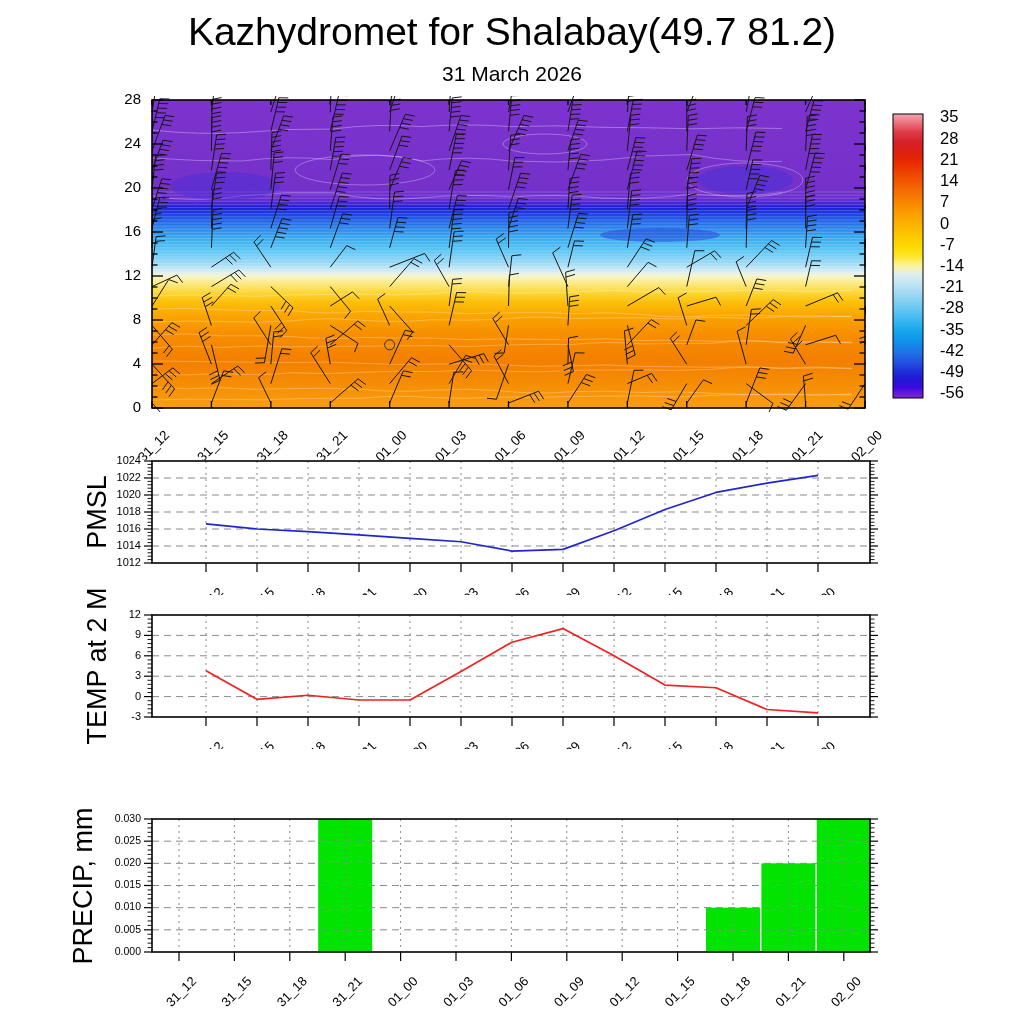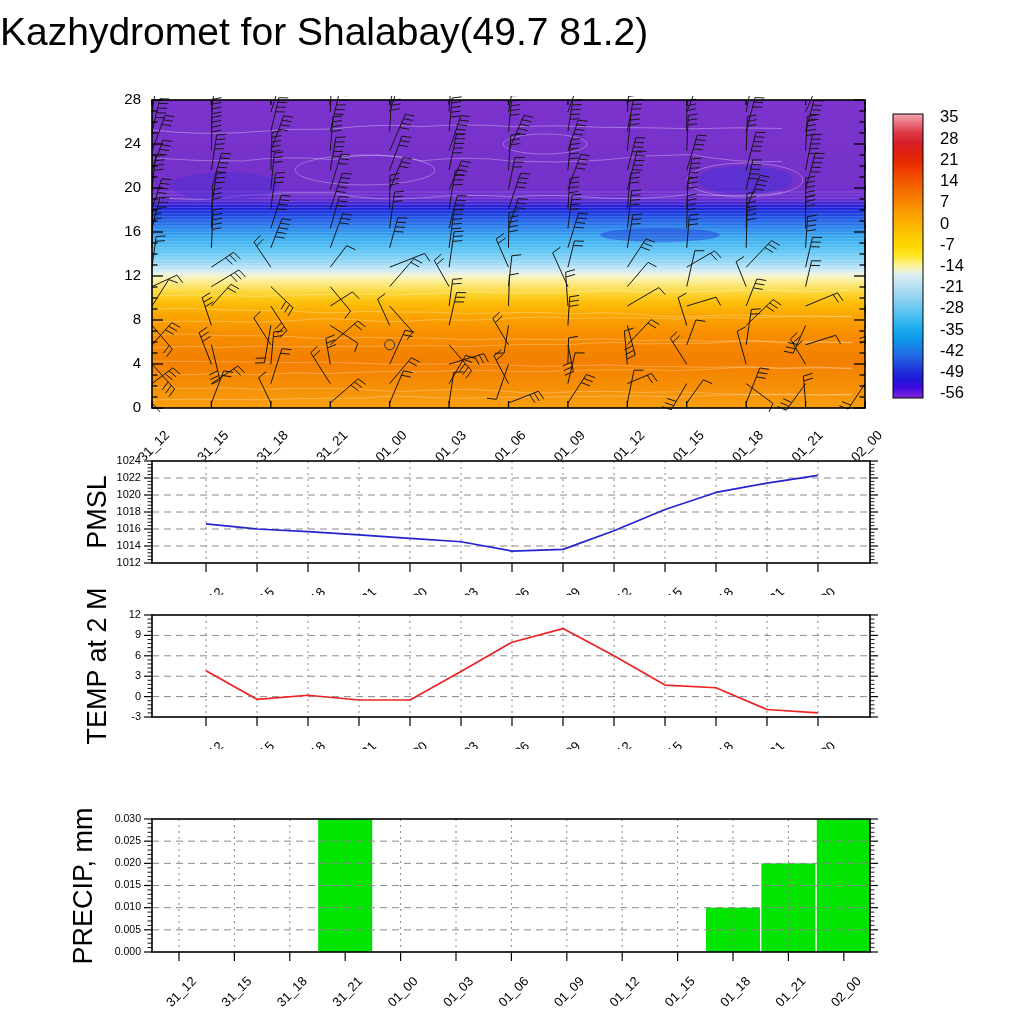--- a/index.html
+++ b/index.html
@@ -1,31 +1,32 @@
 <!DOCTYPE html>
 <html><head>
 <meta charset="utf-8">
 <style>
   html,body{margin:0;padding:0;background:#ffffff;}
   #canvas{position:relative;width:1024px;height:1024px;background:#ffffff;overflow:hidden;
           font-family:"Liberation Sans",sans-serif;color:#000;}
-  .title{position:absolute;left:0;top:10px;width:1024px;text-align:left;
+  .title{position:absolute;left:0;top:10px;width:1024px;text-align:center;
          font-size:39px;font-weight:500;letter-spacing:0px;}
   .subtitle{position:absolute;left:0;top:62px;width:1024px;text-align:center;
             font-size:21px;font-weight:400;}
   .panel-label{position:absolute;width:220px;height:40px;display:flex;align-items:center;
                justify-content:center;font-size:27px;transform:rotate(-90deg);}
   svg{position:absolute;left:0;}
   text{font-family:"Liberation Sans",sans-serif;fill:#000;}
 </style>
 </head>
 <body>
 
 <div id="canvas">
   <div class="title">Kazhydromet for Shalabay(49.7 81.2)</div>
+  <div class="subtitle">31 March 2026</div>
 
   <svg id="topsvg" style="top:88px" width="1024" height="372" viewBox="0 0 1024 372">
       <defs>
         <linearGradient id="csfill" x1="0" y1="0" x2="0" y2="1">
           <stop offset="0" stop-color="#7d33ce"></stop>
           <stop offset="0.28" stop-color="#7531ca"></stop>
           <stop offset="0.32" stop-color="#6a2cd0"></stop>
           <stop offset="0.335" stop-color="#4526d4"></stop>
           <stop offset="0.348" stop-color="#2320d8"></stop>
           <stop offset="0.362" stop-color="#1c32dd"></stop>

